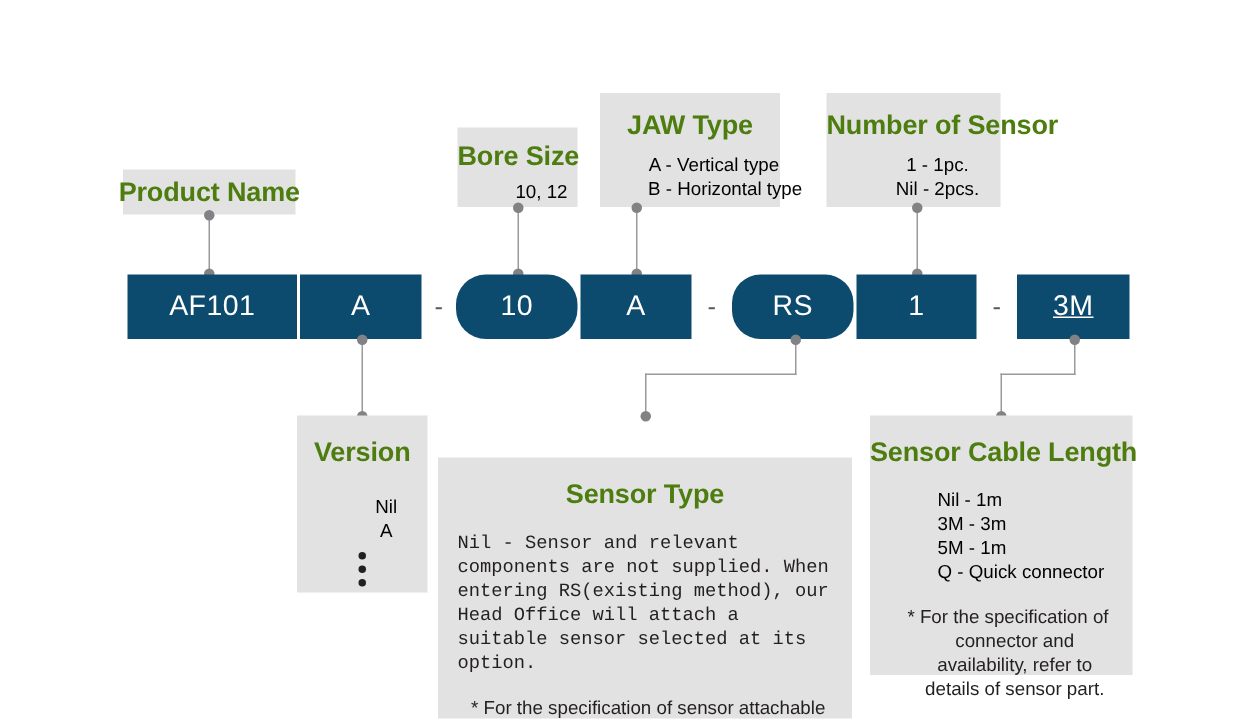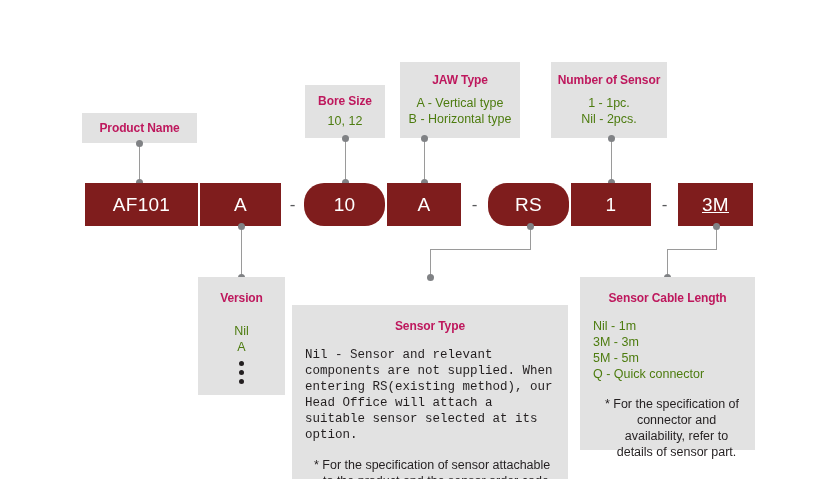--- a/index.html
+++ b/index.html
@@ -21,39 +21,40 @@
     height: 479px;
   }
   
   .callout {
     position: absolute;
     background: #e2e2e2;
     box-sizing: border-box;
     text-align: center;
   }
   .callout-title {
-    color: #be185d;
+    color: #4d7c0f;
     font-weight: bold;
-    font-size: 12px;
+    font-size: 18px;
     letter-spacing: -0.1px;
     white-space: nowrap;
   }
   .callout-body {
-    color: #4d7c0f;
+    color: #000000;
     font-size: 12.5px;
     line-height: 16px;
+    padding-left: 32px;
   }
   .callout-body .ln { white-space: nowrap; }
   .align-left { text-align: left; }
 
   
   .codebar { position: absolute; }
   .seg {
     position: absolute;
-    background: #7f1d1d;
+    background: #0c4a6e;
     color: #ffffff;
     font-size: 19px;
     display: flex;
     align-items: center;
     justify-content: center;
     letter-spacing: 0.3px;
     box-sizing: border-box;
   }
   .dash {
     position: absolute;
@@ -209,19 +210,19 @@
     <div class="callout-title">Sensor Type</div>
     <div class="note" style="margin:14px 13px 0 13px;font-family:Liberation Mono, monospace;">Nil - Sensor and relevant components are not supplied. When entering RS(existing method), our Head Office will attach a suitable sensor selected at its option.</div>
     <div class="note hang" style="margin:14px 13px 0 22px;">* For the specification of sensor attachable to the product and the sensor order code, refer to details of sensor part.</div>
   </div>
 
   <div class="callout" style="left:580px; top:277px; width:175px; height:173px; padding-top:14px;">
     <div class="callout-title">Sensor Cable Length</div>
     <div class="callout-body align-left" style="margin:13px 0 0 13px;">
       <div class="ln">Nil - 1m</div>
       <div class="ln">3M - 3m</div>
-      <div class="ln">5M - 5m</div>
+      <div class="ln">5M - 1m</div>
       <div class="ln">Q - Quick connector</div>
     </div>
     <div class="note hang" style="margin:14px 11px 0 20px;text-align:center;">* For the specification of connector and availability, refer to details of sensor part.</div>
   </div>
 
 </div>
 
 </body></html>

